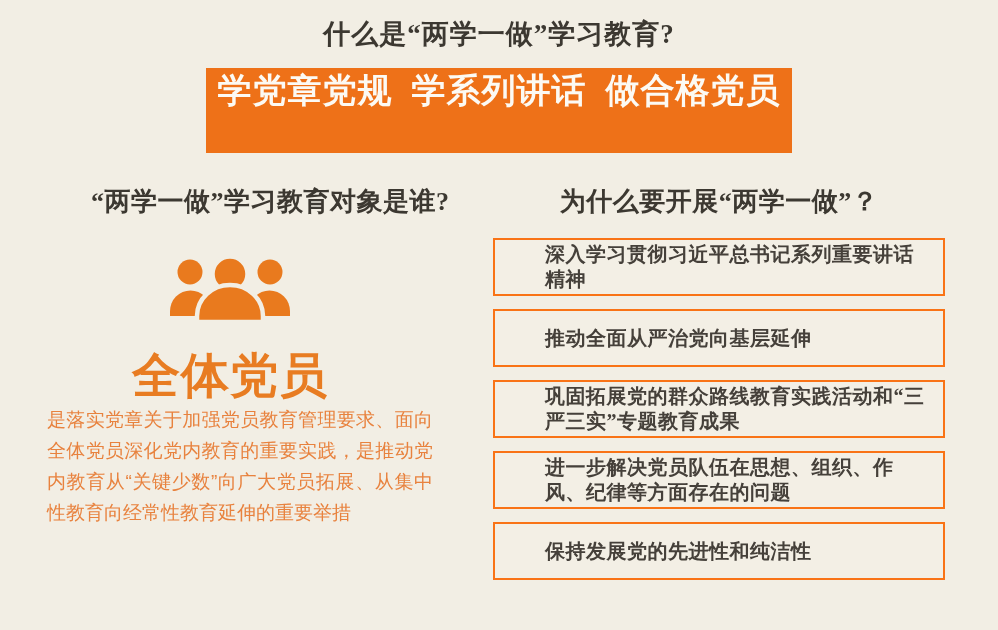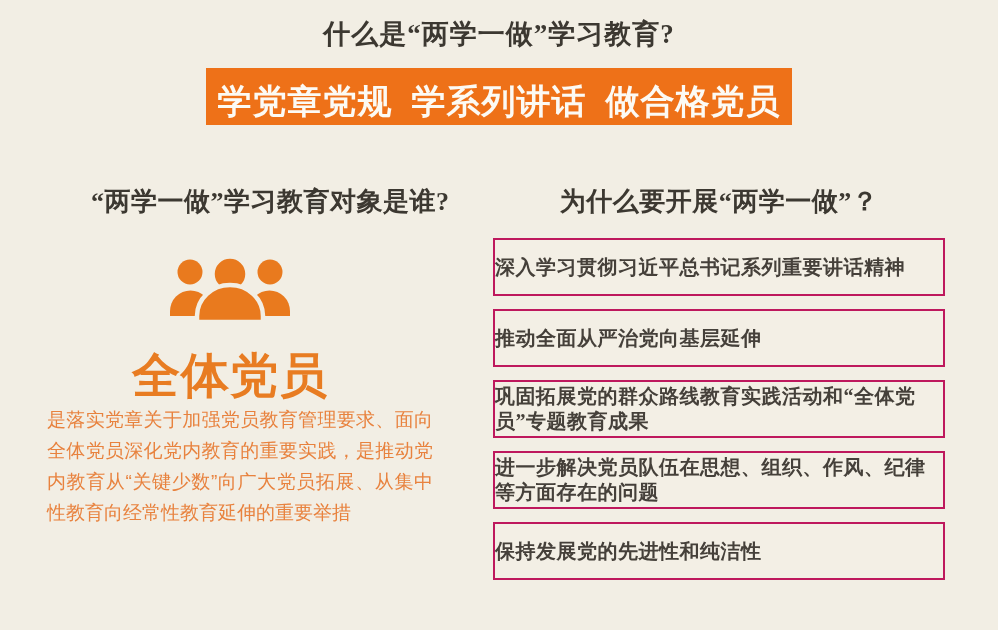--- a/index.html
+++ b/index.html
@@ -21,24 +21,24 @@
     font-size: 27px;
     font-weight: bold;
     letter-spacing: 1px;
     color: #3C3831;
   }
   .banner {
     position: absolute;
     left: 206px;
     top: 68px;
     width: 586px;
-    height: 57px;
+    height: 85px;
     background: #EE7118;
     display: flex;
-    align-items: flex-end;
+    align-items: flex-start;
     justify-content: center;
   }
   .banner-text {
     color: #FCFAF4;
     font-size: 34px;
     font-weight: bold;
     letter-spacing: 1px;
     white-space: pre;
   }
   .left-heading {
@@ -92,24 +92,25 @@
     position: absolute;
     left: 493px;
     top: 238px;
     width: 452px;
     display: flex;
     flex-direction: column;
     gap: 13px;
   }
   .reason-box {
     height: 58px;
-    border: 2px solid #be185d;
+    border: 2px solid #f97316;
     background: #F3EFE5;
     display: flex;
     align-items: center;
+    padding-left: 50px;
     padding-right: 14px;
     font-size: 20px;
     font-weight: bold;
     line-height: 25px;
     color: #45403A;
     letter-spacing: 0.5px;
   }
 </style>
 </head>
 <body>
@@ -134,16 +135,16 @@
   <div class="target-label">全体党员</div>
 </div>
 
 <div class="left-description">是落实党章关于加强党员教育管理要求、面向全体党员深化党内教育的重要实践，是推动党内教育从“关键少数”向广大党员拓展、从集中性教育向经常性教育延伸的重要举措</div>
 
 <div class="right-heading">为什么要开展“两学一做”？</div>
 
 <div class="reason-list">
   <div class="reason-box">深入学习贯彻习近平总书记系列重要讲话精神</div>
   <div class="reason-box">推动全面从严治党向基层延伸</div>
-  <div class="reason-box">巩固拓展党的群众路线教育实践活动和“全体党员”专题教育成果</div>
+  <div class="reason-box">巩固拓展党的群众路线教育实践活动和“三严三实”专题教育成果</div>
   <div class="reason-box">进一步解决党员队伍在思想、组织、作风、纪律等方面存在的问题</div>
   <div class="reason-box">保持发展党的先进性和纯洁性</div>
 </div>
 
 </body></html>

